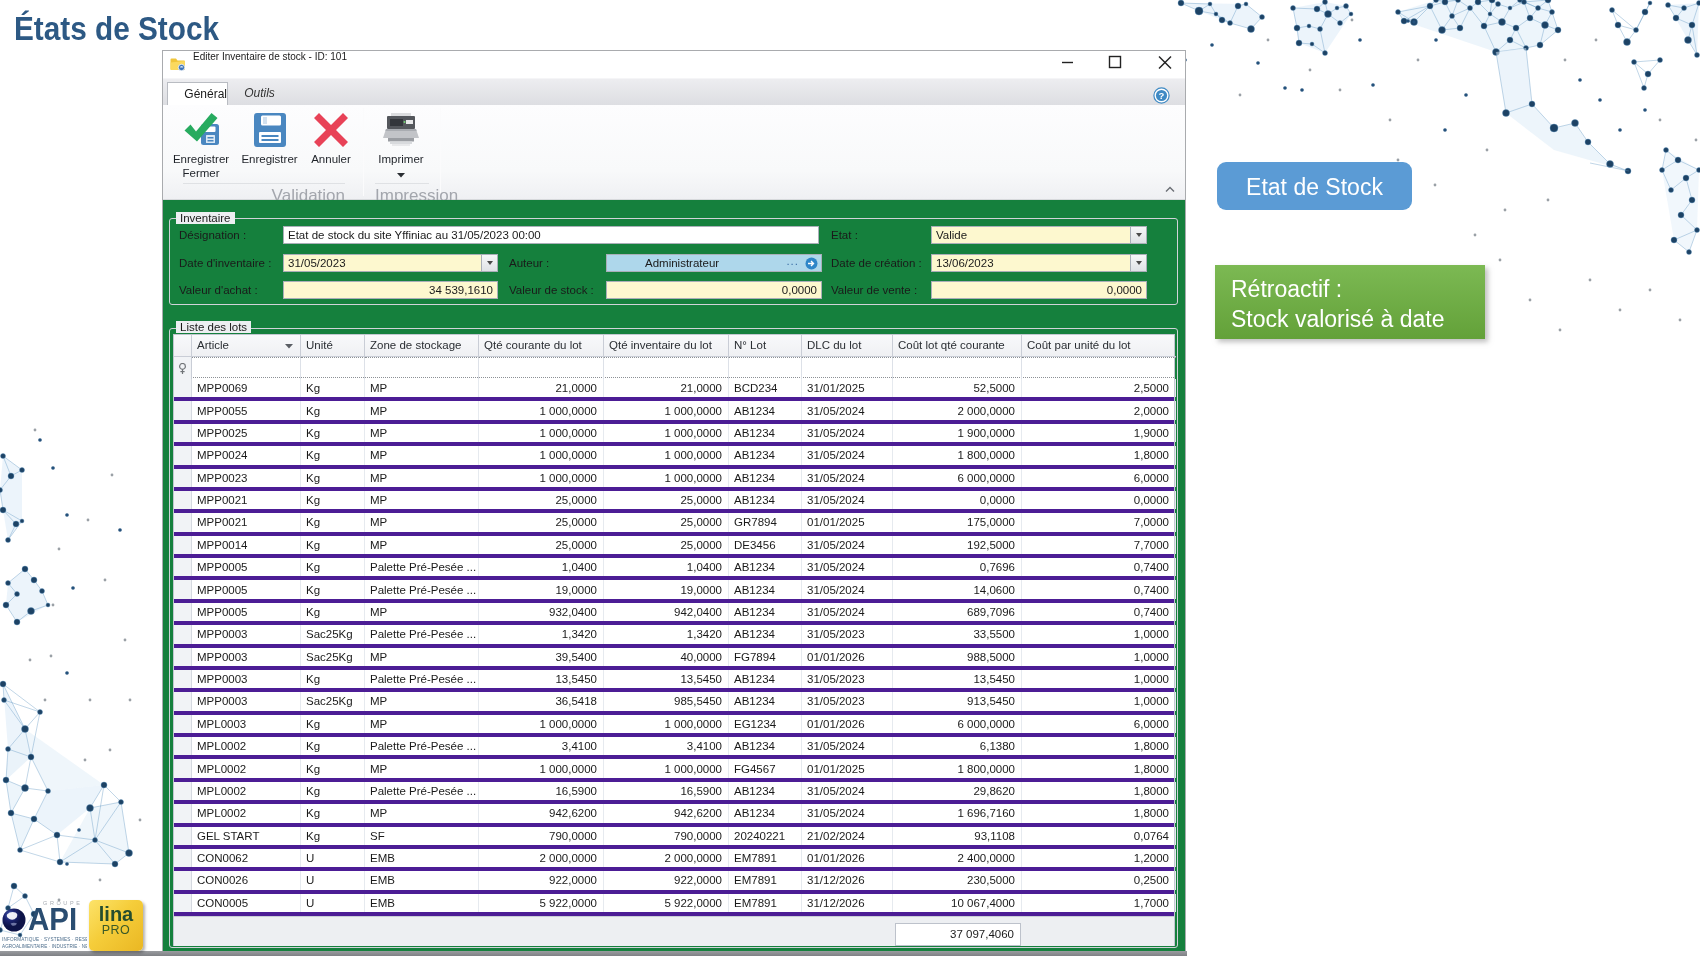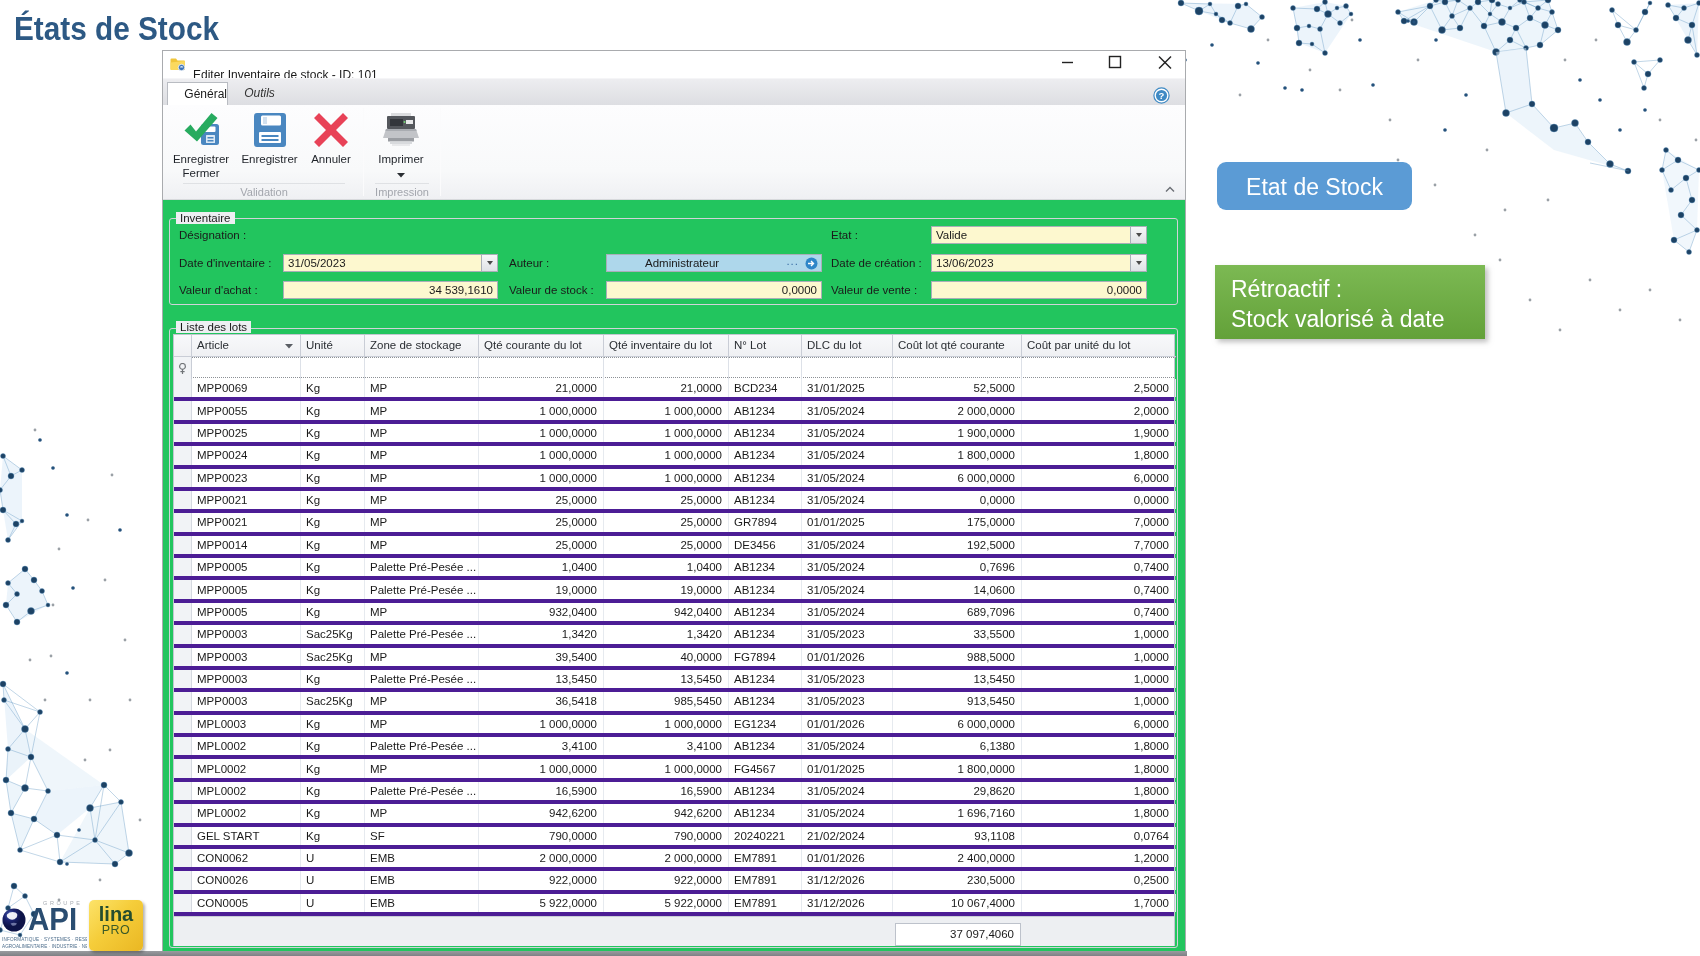--- a/index.html
+++ b/index.html
@@ -1,38 +1,38 @@
 <!DOCTYPE html>
 <html><head><meta charset="utf-8"><style>
 * { margin:0; padding:0; box-sizing:border-box; }
 body { font-family:"Liberation Sans", sans-serif; background:#fff; }
 #page { position:relative; width:1700px; height:956px; overflow:hidden; background:#fff; }
 #title { position:absolute; left:14px; top:9px; font-size:34px; font-weight:bold;
   color:#2d5984; transform:scaleX(0.875); transform-origin:left top; letter-spacing:0; }
 #win { position:absolute; left:162px; top:50px; width:1024px; height:901px;
   background:#fff; border:1px solid #a9abae; }
 #titlebar { position:absolute; left:0; top:0; width:100%; height:27px; background:#fff; }
-#titlebar .txt { position:absolute; left:30px; top:17px; font-size:12px; color:#1a1a1a;text-decoration:underline; }
+#titlebar .txt { position:absolute; left:30px; top:0; font-size:10px; color:#1a1a1a; }
 #tabstrip { position:absolute; left:0; top:27px; width:100%; height:27px;
   background:linear-gradient(#ededf0,#dddee2); border-top:1px solid #f5f5f7; }
 .tab-active { position:absolute; left:4px; top:3px; width:61px; height:24px; background:#fff;
   border:1px solid #b9bcc2; border-bottom:none; font-size:12px; color:#1a1a1a;
   text-align:right; line-height:22px; }
 .tab { position:absolute; left:65px; top:3px; width:63px; height:24px; font-size:12px;
   color:#333; text-align:center; line-height:22px;font-style:italic; }
 #toolbar { position:absolute; left:0; top:54px; width:100%; height:95px;
   background:linear-gradient(#fdfdfe 0%, #f8f9fa 70%, #eff0f3 100%); border-bottom:1px solid #d7d9dc; }
 .tbtn { position:absolute; top:2px; height:76px; text-align:center; font-size:11.5px; color:#1e2228; }
 .tbtn .cap { margin-top:2px; line-height:13.5px; }
 .ticon { display:inline-block; margin-top:4px; }
 .vsep { position:absolute; top:3px; width:1px; height:88px; background:#dcdee1; border-right:1px solid #fbfbfc; }
 .grpline { position:absolute; top:78px; height:1px; background:#dfe1e4; }
-.grplabel { position:absolute; top:81px; font-size:11px; color:#a3a6ad; text-align:center; }
+.grplabel { position:absolute; top:81px; font-size:17px; color:#a3a6ad; text-align:right; }
 #chevron { position:absolute; right:8px; top:78px; }
-#formbody { position:absolute; left:0; top:149px; width:100%; height:752px; background:#22c55e; }
+#formbody { position:absolute; left:0; top:149px; width:100%; height:752px; background:#15803d; }
 .fieldset { position:absolute; border:1px solid #d0d3d9; border-radius:3px; }
 .legend { position:absolute; font-size:11.5px; color:#1a1a1a; background:#edeff2; padding:0 4px; }
 .flabel { position:absolute; font-size:11.5px; color:#1a1a1a; }
 .finput { position:absolute; height:18px; border:1px solid #a9afb8; font-size:11.5px;
   color:#1a1a1a; line-height:16px; padding:0 4px; background:#fff; }
 .yellow { background:#fdf8cf; }
 .blue { background:#aed7eb;padding-left:38px; }
 .num { text-align:right;padding-left:29px; }
 .dd { position:absolute; right:0; top:0; width:16px; height:16px;
   background:linear-gradient(#f6f7f8,#dfe2e6); border-left:1px solid #a9afb8; }
@@ -568,20 +568,21 @@
     <div class="grplabel" style="left:212px;width:54px">Impression</div>
     <svg id="chevron" width="14" height="14" viewBox="0 0 14 14">
       <path d="M3 8.5 L7 4.5 L11 8.5" fill="none" stroke="#6a6e74" stroke-width="1.4"></path>
         </svg>
   </div>
   <div id="formbody">
     <div class="fieldset" style="left:6px;top:18px;width:1009px;height:87px"></div>
     <div class="legend" style="left:13px;top:12px">Inventaire</div>
 
     <div class="flabel" style="left:16px;top:29px">Désignation :</div>
+    <div class="finput" style="left:120px;top:26px;width:536px">Etat de stock du site Yffiniac au 31/05/2023 00:00</div>
     <div class="flabel" style="left:668px;top:29px">Etat :</div>
     <div class="finput yellow" style="left:768px;top:26px;width:216px">Valide<div class="dd"></div></div>
 
     <div class="flabel" style="left:16px;top:57px">Date d'inventaire :</div>
     <div class="finput yellow" style="left:120px;top:54px;width:215px">31/05/2023<div class="dd"></div></div>
     <div class="flabel" style="left:346px;top:57px">Auteur :</div>
     <div class="finput blue" style="left:443px;top:54px;width:216px">Administrateur
       <span style="position:absolute;right:22px;top:-2px;color:#3a6ea5;letter-spacing:1px">...</span>
       <svg style="position:absolute;right:3px;top:1.5px" width="13" height="13" viewBox="0 0 13 13">
         <circle cx="6.5" cy="6.5" r="6" fill="#2e86c8"></circle>

